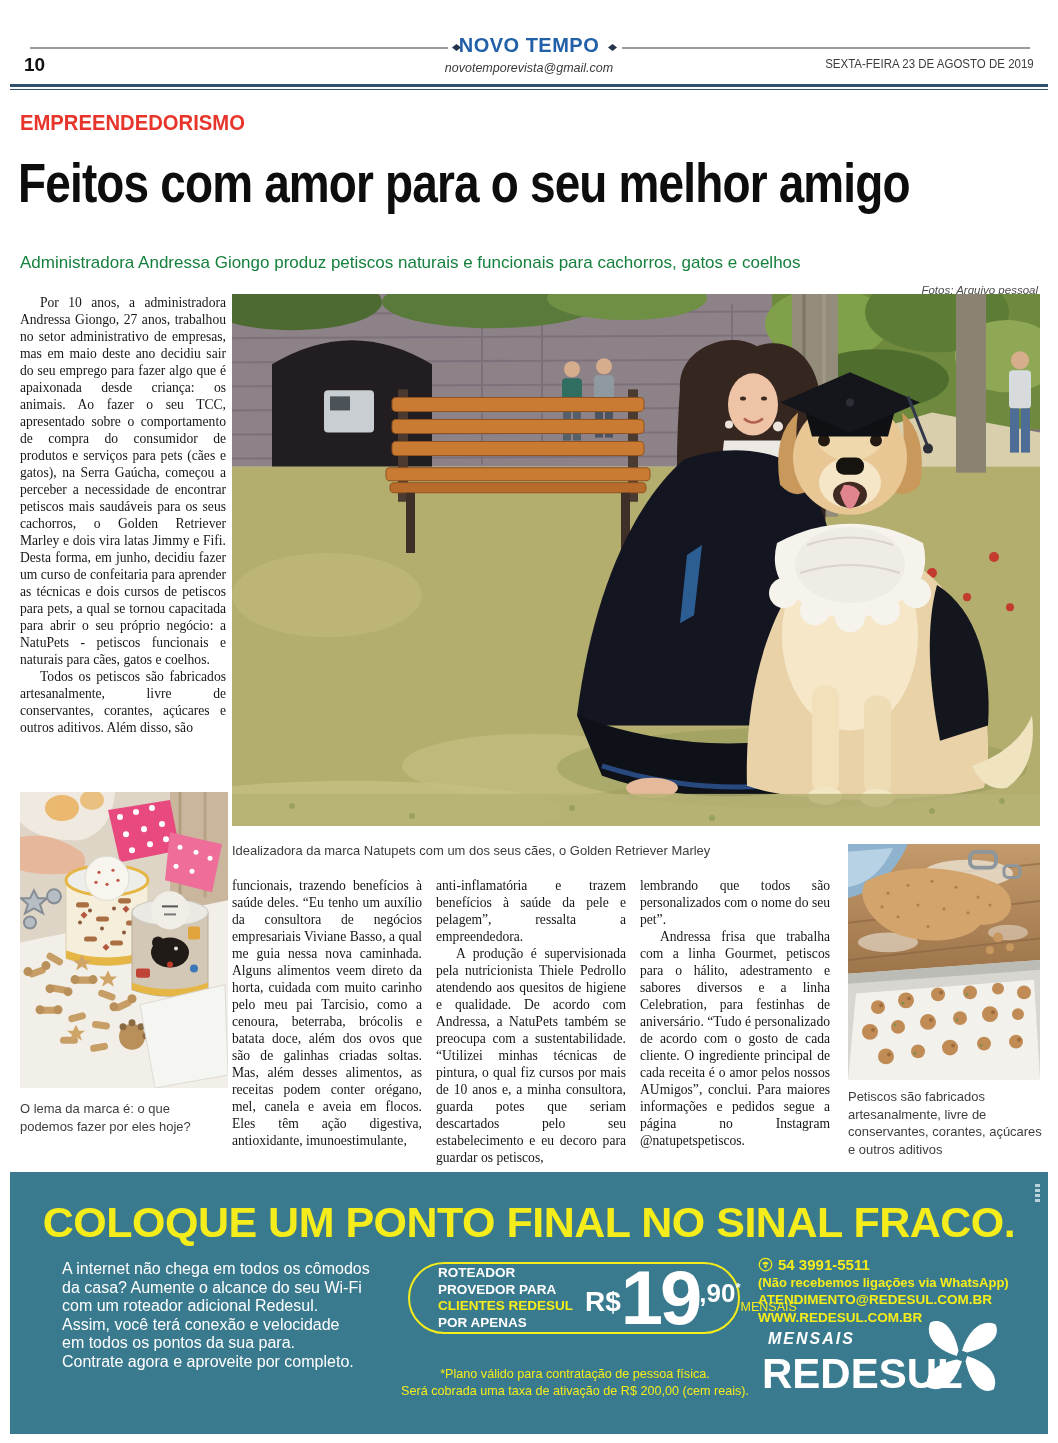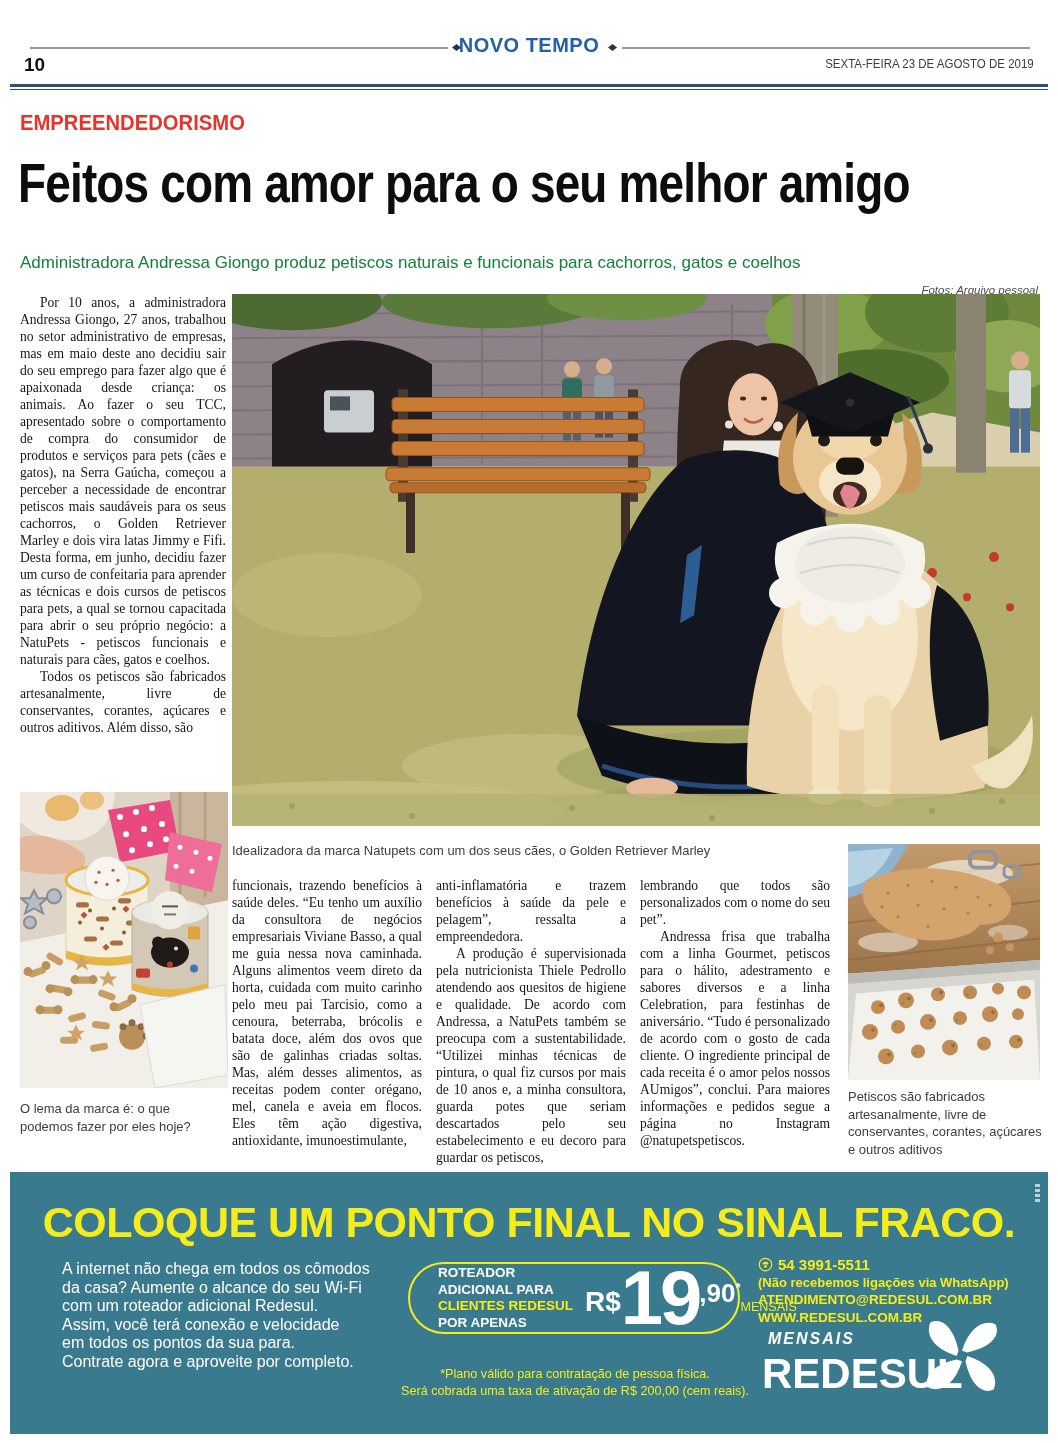--- a/index.html
+++ b/index.html
@@ -88,20 +88,21 @@
 </head>
 <body>
 
 <div id="page">
 
   <div class="hline" style="left:30px;width:418px;"></div>
   <div class="hline" style="left:622px;width:408px;"></div>
   <div class="diamond" style="left:452px;"></div>
   <div class="diamond" style="left:608px;"></div>
   <div class="masthead">NOVO TEMPO</div>
+  <div class="mast-email">novotemporevista@gmail.com</div>
   <div class="pagenum">10</div>
   <div class="edition-date">SEXTA-FEIRA 23 DE AGOSTO DE 2019</div>
   <div class="rule-thick"></div>
   <div class="rule-thin"></div>
 
   <div class="section-label">EMPREENDEDORISMO</div>
   <div class="headline">Feitos com amor para o seu melhor amigo</div>
   <div class="subhead">Administradora Andressa Giongo produz petiscos naturais e funcionais para cachorros, gatos e coelhos</div>
   <div class="photo-credit">Fotos: Arquivo pessoal</div>
 
@@ -519,21 +520,21 @@
       <div>da casa? Aumente o alcance do seu Wi-Fi</div>
       <div><span>com um </span><b>roteador adicional Redesul.</b></div>
       <div>Assim, você terá conexão e velocidade</div>
       <div>em todos os pontos da sua para.</div>
       <div>Contrate agora e aproveite por completo.</div>
     </div>
 
     <div class="pill">
       <div class="pill-labels">
         <div>ROTEADOR</div>
-        <div>ADICIONAL PARA</div>
+        <div>PROVEDOR PARA</div>
         <div class="yl">CLIENTES REDESUL</div>
         <div>POR APENAS</div>
       </div>
       <div class="price">
         <span class="rs">R$</span>
         <span class="big">19</span>
         <span class="deccol">
           <span class="dec"><span>,90</span><sup>*</sup></span>
           <span class="per">MENSAIS</span>
         </span>

